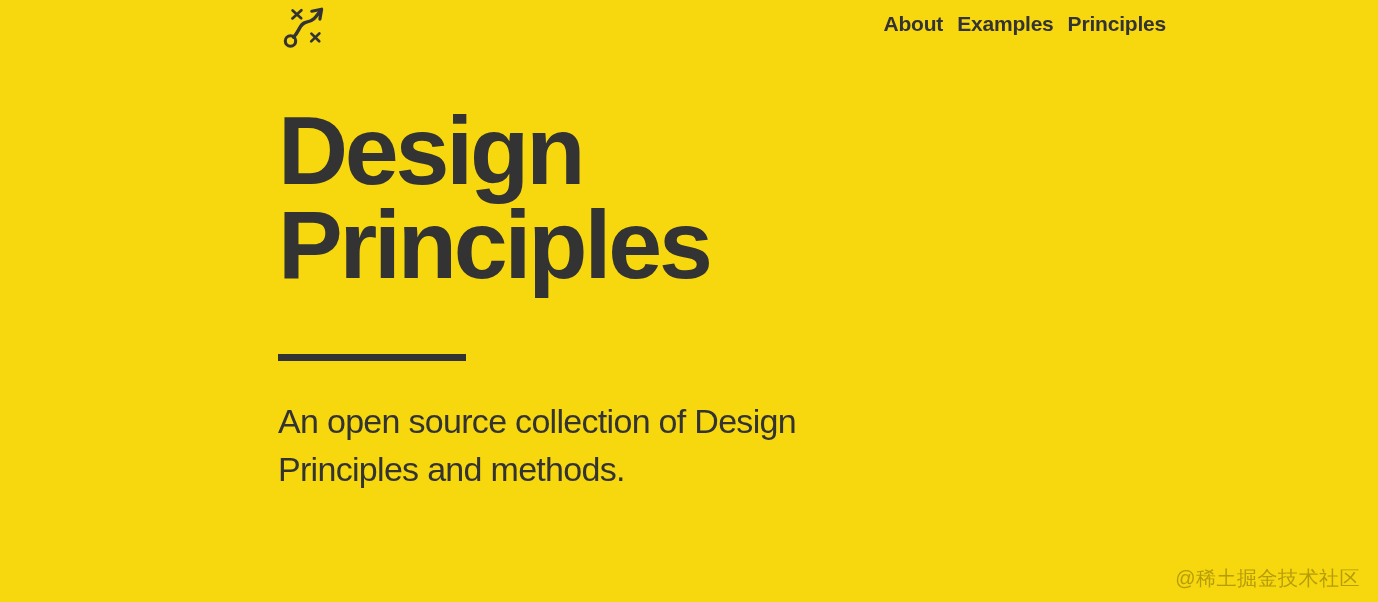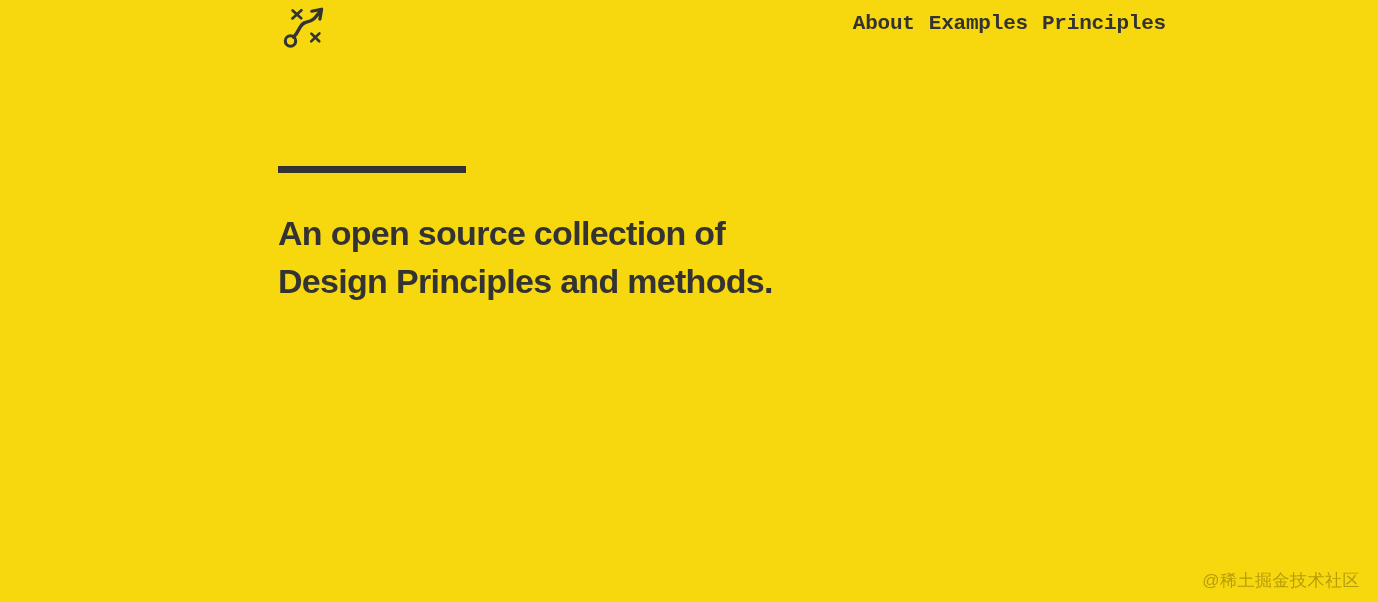--- a/index.html
+++ b/index.html
@@ -19,21 +19,20 @@
 
   
   .site-header {
     position: absolute;
     top: 0;
     left: 0;
     width: 1378px;
     height: 58px;
     display: flex;
     align-items: center;
-    font-family: Liberation Mono, monospace;
   }
 
   .logo-link {
     position: absolute;
     left: 280px;
     top: 3px;
     width: 52px;
     height: 48px;
     display: block;
     text-decoration: none;
@@ -81,33 +80,33 @@
   .hero-divider {
     width: 188px;
     height: 7px;
     background: #333333;
     margin-top: 62px;
   }
 
   .hero-subtitle {
     margin-top: 36px;
     font-size: 34px;
-    font-weight: bold;
+    font-weight: normal;
     line-height: 48px;
     letter-spacing: -0.7px;
     color: #333333;
     max-width: 560px;
   }
 
   
   .watermark {
     position: absolute;
     right: 18px;
     bottom: 10px;
-    font-size: 17px;
+    font-size: 20px;
     color: rgba(90, 74, 8, 0.42);
     letter-spacing: 0.5px;
     white-space: nowrap;
     user-select: none;
   }
 </style>
 </head>
 <body>
 
 <header class="site-header">
@@ -132,20 +131,24 @@
   <nav class="main-nav">
     <a class="nav-link" href="#">About</a>
     <a class="nav-link" href="#">Examples</a>
     <a class="nav-link" href="#">Principles</a>
   </nav>
 
 </header>
 
 <main class="hero">
 
+  <h1 class="hero-title">
+    <span class="title-line">Design</span>
+    <span class="title-line">Principles</span>
+  </h1>
 
   <div class="hero-divider"></div>
 
   <p class="hero-subtitle">An open source collection of Design Principles and methods.</p>
 
 </main>
 
 <div class="watermark">@稀土掘金技术社区</div>
 
 </body></html>

